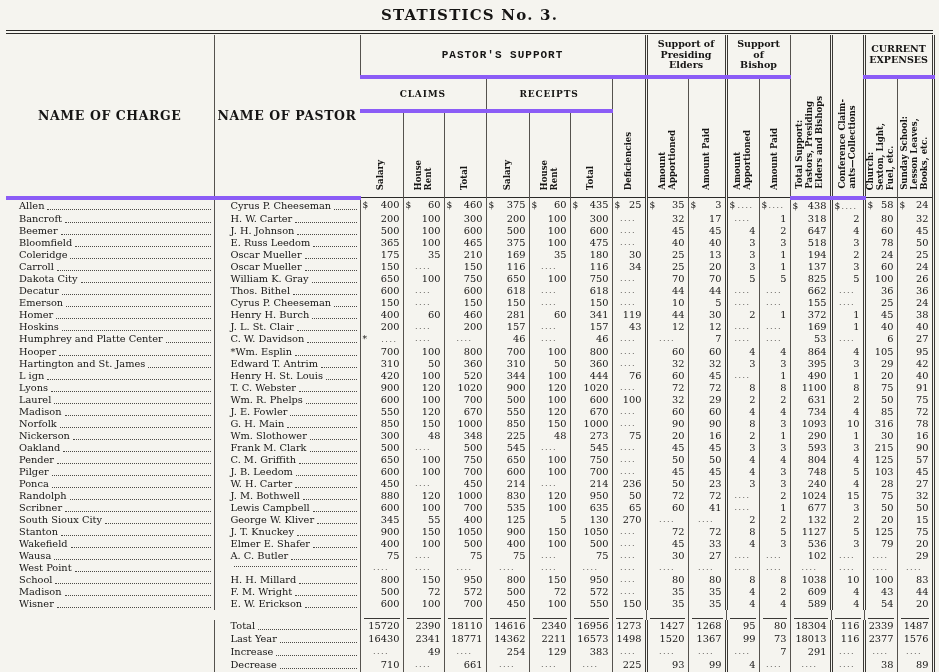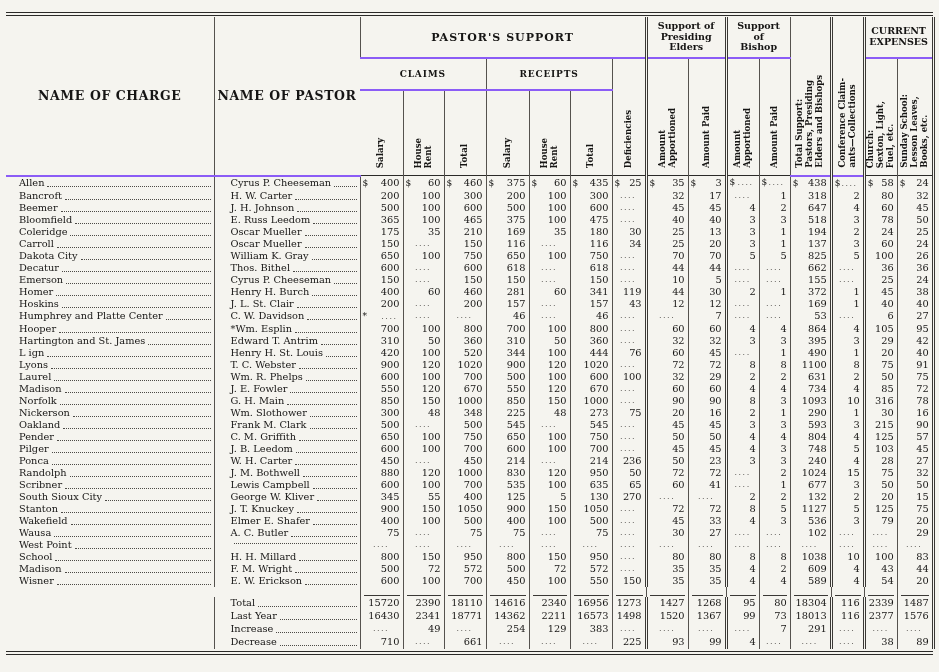--- a/index.html
+++ b/index.html
@@ -6,24 +6,24 @@
   body{width:939px;height:672px;overflow:hidden;font-family:"DejaVu Serif","Liberation Serif",serif;color:#161514;}
   .page{width:939px;height:672px;background:#f5f4ef;box-sizing:border-box;padding:4px 6px 0 6px;}
   .title-row{display:flex;justify-content:center;gap:72px;font-weight:bold;font-size:15px;letter-spacing:1.2px;padding:2px 0 6px 0;}
   .dbl{height:2px;border-top:1.5px solid #2b2a28;border-bottom:1px solid #2b2a28;}
   table{border-collapse:collapse;table-layout:fixed;width:927px;margin-top:1px;}
   th,td{padding:0;border-left:1px solid #55524e;overflow:hidden;}
   th:first-child,td:first-child{border-left:none;}
   .dl{border-left:3px double #3a3835;}
   table{border-right:3px double #3a3835;}
   thead th{font-weight:bold;vertical-align:middle;text-align:center;}
-  thead tr.r1 th{border-bottom:2px solid #8b5cf6;}
+  thead tr.r1 th{border-bottom:4px solid #8b5cf6;}
   thead tr.r1 th.nb, thead th.sp3{border-bottom:none;margin-top:44px;}
   thead{border-bottom:1.5px solid #2b2a28;}
-  .h-big{font-size:11px;letter-spacing:1px;}
+  .h-big{font-size:11px;letter-spacing:1px;font-family:Liberation Mono, monospace;}
   .h-name{font-size:12.5px;letter-spacing:.6px;}
   .h-mid{font-size:9px;letter-spacing:.8px;}
   .h-box{font-size:9.5px;line-height:1.15;white-space:pre-line;}
   .vtc{vertical-align:bottom;text-align:center;}
   .vt{writing-mode:vertical-rl;transform:rotate(180deg);font-size:8.6px;font-weight:bold;line-height:1.15;white-space:pre-line;text-align:left;padding:3px 0;}
   tbody td,.sumrow td{height:12px;font-size:9.8px;line-height:12px;white-space:nowrap;}
   .leader{display:flex;align-items:flex-end;}
   .leader .nm{padding:0 1px 0 0;}
   .leader .dots{flex:1;border-bottom:1.5px dotted #4c4a46;margin:0 3px 2px 2px;min-width:4px;}
   td.charge .leader{padding-left:13px;}
@@ -39,20 +39,21 @@
   .srule{height:0;border-top:1px solid #3a3835;margin:8px 3px 0 3px;}
   .sumrow td{height:13px;}
   .sum-label .leader{padding-left:36px;}
   .bot{margin-top:2px;}
 </style>
 </head>
 <body>
 
 <div class="page">
   <div class="title-row">
+    <span>STATISTICS No. 3.</span>
   </div>
   <div class="dbl"></div>
 
   <table>
     <colgroup>
       <col style="width:208px">
         <col style="width:146px">
       <col style="width:43px">
         <col style="width:41px">
         <col style="width:42px">

